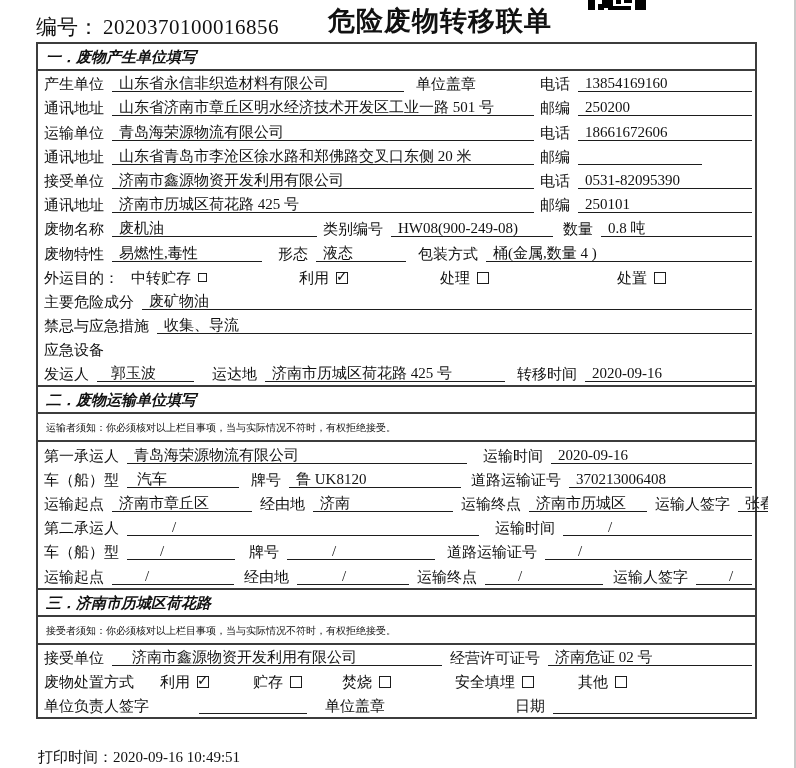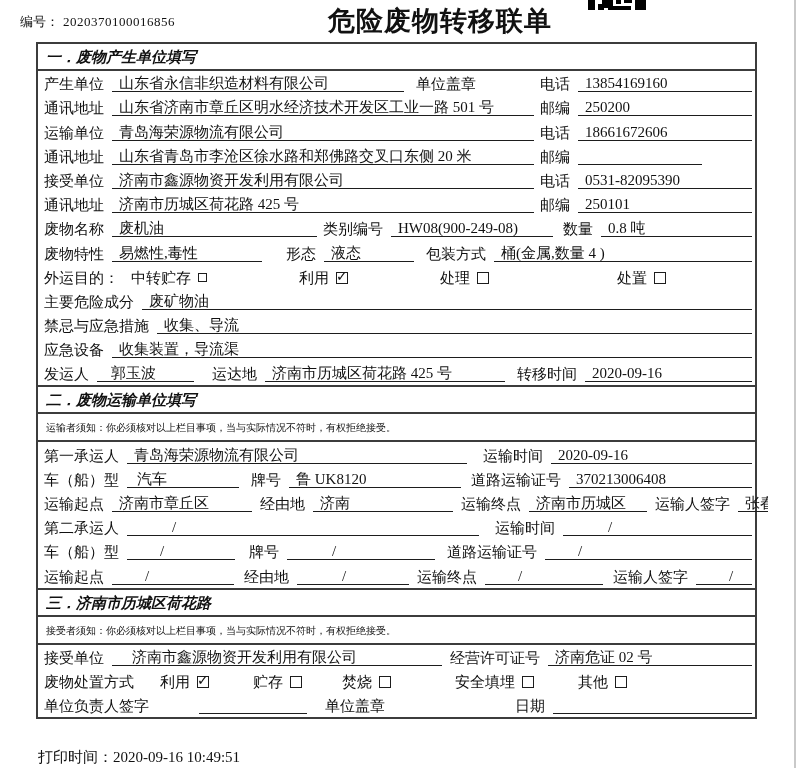--- a/index.html
+++ b/index.html
@@ -1,20 +1,20 @@
 <!DOCTYPE html>
 <html><head>
 <meta charset="utf-8">
 <style>
   html,body { margin:0; padding:0; }
   body {
     width:796px; height:768px; background:#ffffff; position:relative; overflow:hidden;
     font-family:"Liberation Serif","DejaVu Serif",serif; color:#111;
   }
-  .serial { position:absolute; left:20px; top:13px; font-size:13px; white-space:nowrap; }
+  .serial { position:absolute; left:36px; top:13px; font-size:21px; white-space:nowrap; }
   .serial .num { margin-left:4px; letter-spacing:0.5px; }
   .doc-title {
     position:absolute; left:328px; top:3px; font-size:27px; font-weight:bold; letter-spacing:1px;
     font-family:"Liberation Sans","DejaVu Sans",sans-serif; white-space:nowrap;
   }
   .qr { position:absolute; left:588px; top:0; }
   .page-edge { position:absolute; right:0; top:0; width:2px; height:100%; background:#c9c9c9; }
 
   .form {
     position:absolute; left:36px; top:42px; width:721px; box-sizing:border-box;
@@ -133,21 +133,21 @@
     <span class="fill" style="width:205px">废机油</span>
     <span class="lbl" style="margin-left:6px">类别编号</span>
     <span class="fill" style="width:162px">HW08(900-249-08)</span>
     <span class="lbl" style="margin-left:10px">数量</span>
     <span class="fill grow">0.8 吨</span>
   </div>
 
   <div class="row">
     <span class="lbl">废物特性</span>
     <span class="fill" style="width:150px">易燃性,毒性</span>
-    <span class="lbl" style="margin-left:24px">形态</span>
+    <span class="lbl" style="margin-left:16px">形态</span>
     <span class="fill" style="width:90px">液态</span>
     <span class="lbl" style="margin-left:12px">包装方式</span>
     <span class="fill grow">桶(金属,数量 4 )</span>
   </div>
 
   <div class="row">
     <span class="lbl">外运目的：</span>
     <span class="opt" style="margin-left:4px">
       <span>中转贮存</span>
       <span class="cb sm"></span>
@@ -171,21 +171,20 @@
     <span class="fill grow">废矿物油</span>
   </div>
 
   <div class="row">
     <span class="lbl">禁忌与应急措施</span>
     <span class="fill grow">收集、导流</span>
   </div>
 
   <div class="row">
     <span class="lbl">应急设备</span>
-    <span class="fill grow">收集装置，导流渠</span>
   </div>
 
   <div class="row">
     <span class="lbl">发运人</span>
     <span class="fill" style="width:97px;padding-left:14px">郭玉波</span>
     <span class="lbl" style="margin-left:18px">运达地</span>
     <span class="fill" style="width:240px">济南市历城区荷花路 425 号</span>
     <span class="lbl" style="margin-left:12px">转移时间</span>
     <span class="fill grow">2020-09-16</span>
   </div>

